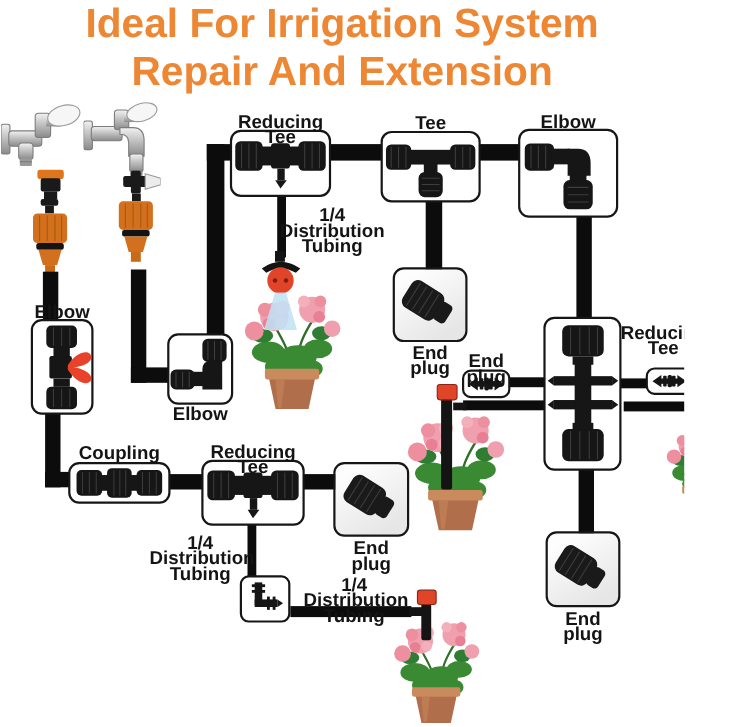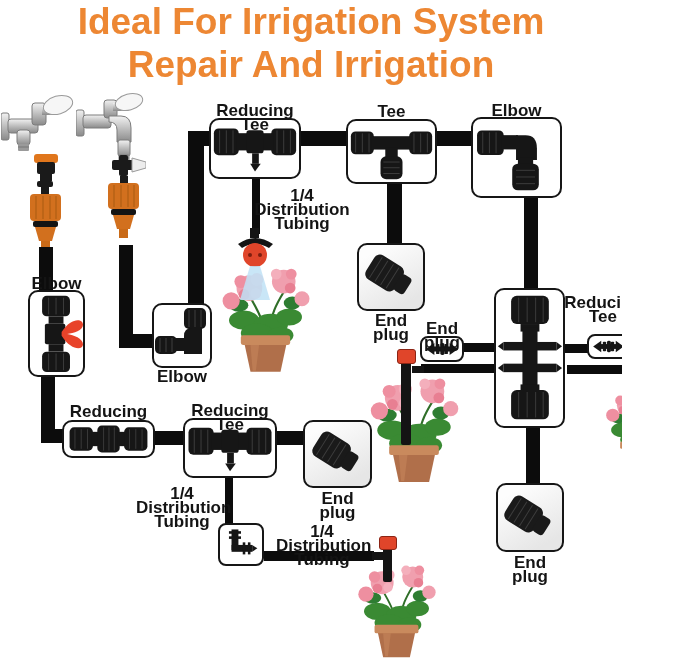--- a/index.html
+++ b/index.html
@@ -18,21 +18,21 @@
   .stake-barb{position:absolute;background:#141414;}
   svg{display:block;}
 </style>
 </head>
 <body>
 
 <div class="stage">
 
   <div class="title">
     <div>Ideal For Irrigation System</div>
-    <div>Repair And Irrigation</div>
+    <div>Repair And Extension</div>
   </div>
 
   <svg class="abs" style="left:1px;top:92px" width="78" height="64" viewBox="0 0 78 64">
     <defs>
       <linearGradient id="chrome" x1="0" y1="0" x2="0" y2="1">
         <stop offset="0" stop-color="#f2f2f2"></stop>
           <stop offset="0.5" stop-color="#bdbdbd"></stop>
           <stop offset="1" stop-color="#8a8a8a"></stop>
       </linearGradient>
     </defs>
@@ -524,21 +524,21 @@
   <div class="lbl" style="left:471px;top:104px;width:91px">Elbow</div>
   <div class="lbl" style="left:250px;top:189px;width:104px">
     <div>1/4 Distribution</div>
     <div>Tubing</div>
   </div>
   <div class="lbl" style="left:28px;top:277px;width:57px">Elbow</div>
   <div class="lbl" style="left:152px;top:370px;width:60px">Elbow</div>
   <div class="lbl" style="left:357px;top:314px;width:68px">End plug</div>
   <div class="lbl" style="left:413px;top:322px;width:58px">End plug</div>
   <div class="lbl" style="left:558px;top:296px;width:90px">Reducing Tee</div>
-  <div class="lbl" style="left:62px;top:405px;width:93px">Reducing</div>
+  <div class="lbl" style="left:62px;top:405px;width:93px">Coupling</div>
   <div class="lbl" style="left:183px;top:404px;width:94px">Reducing Tee</div>
   <div class="lbl" style="left:303px;top:492px;width:69px">End plug</div>
   <div class="lbl" style="left:136px;top:487px;width:92px">
     <div>1/4 Distribution</div>
     <div>Tubing</div>
   </div>
   <div class="lbl" style="left:276px;top:525px;width:92px">
     <div>1/4 Distribution</div>
     <div>Tubing</div>
   </div>

